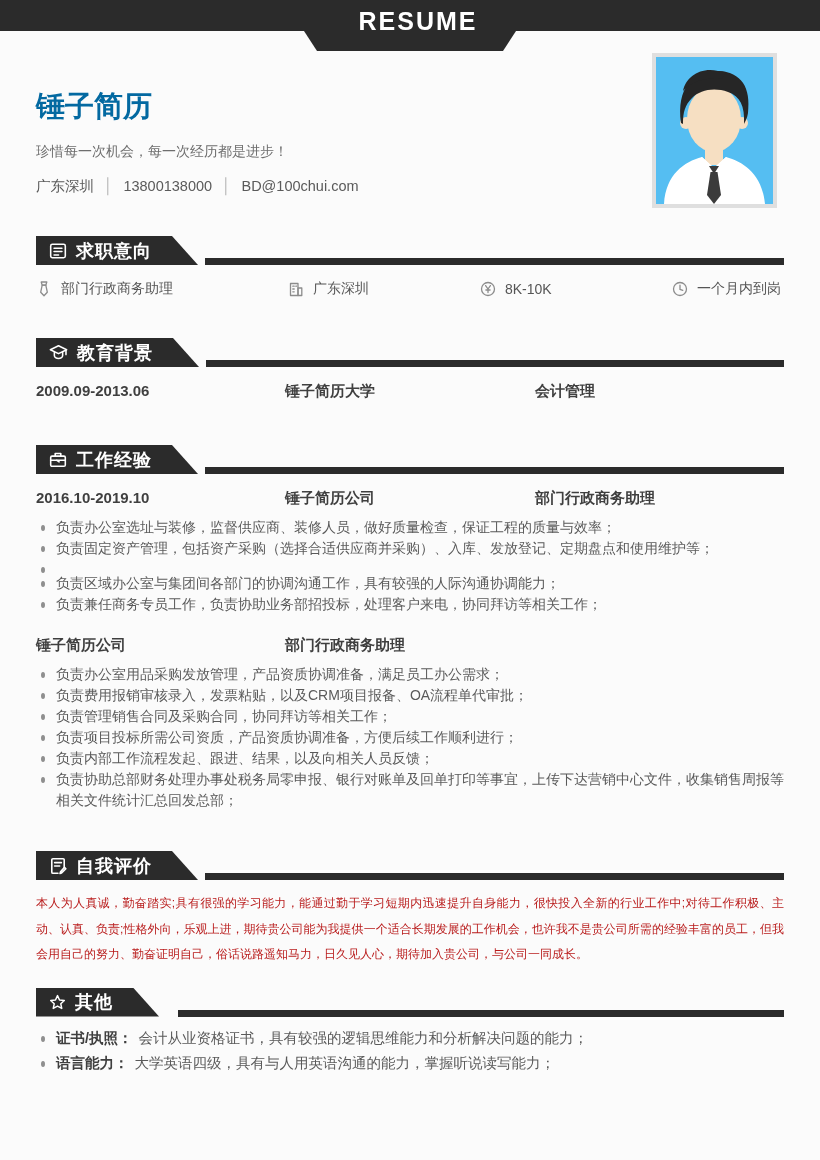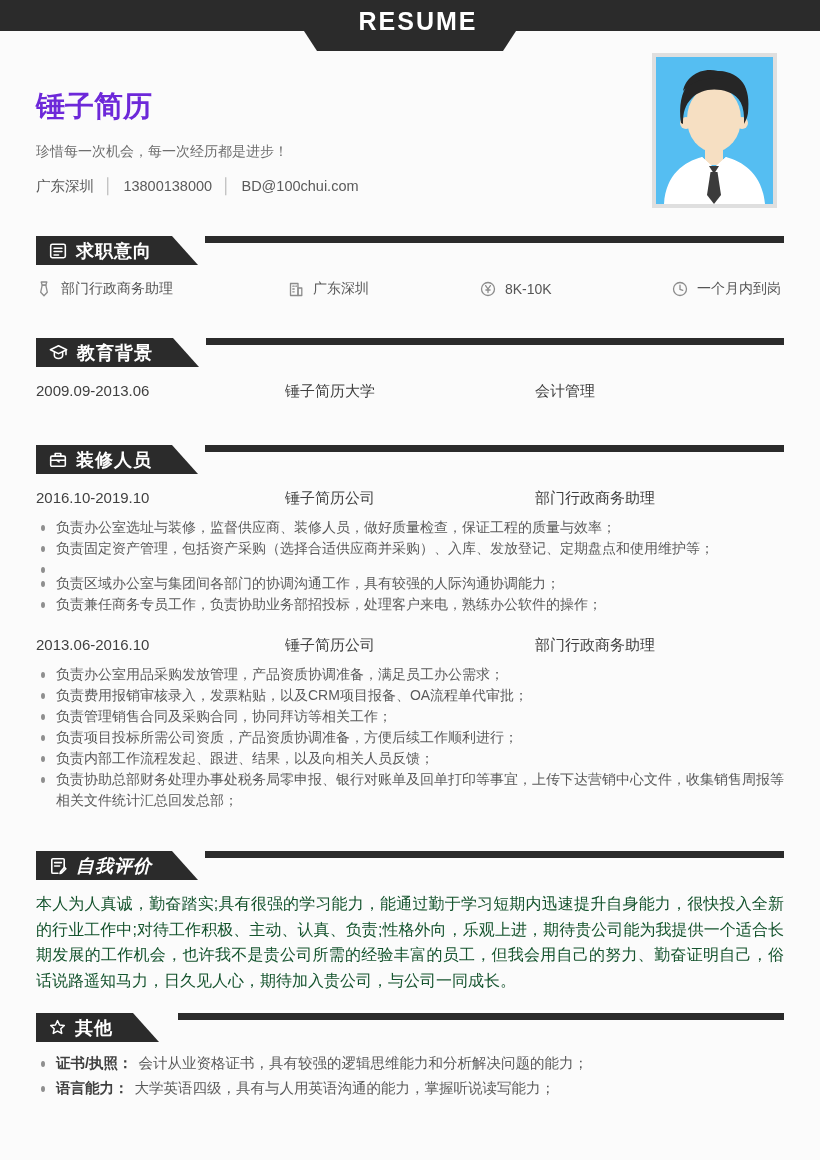--- a/index.html
+++ b/index.html
@@ -16,65 +16,65 @@
     background:#2b2b2b;
     clip-path:polygon(0 0,100% 0,calc(100% - 13px) 100%,13px 100%);
   }
   .banner-title {
     position:absolute; top:0; left:16px; right:0; height:44px; line-height:42px;
     text-align:center; color:#ffffff; font-size:25px; font-weight:600;
     letter-spacing:2px;
   }
   
   .content { padding:0 36px; }
-  .name { margin-top:37px; font-size:29px; font-weight:600; color:#6d28d9; line-height:36px; }
+  .name { margin-top:37px; font-size:29px; font-weight:600; color:#0369a1; line-height:36px; }
   .tagline { margin-top:17px; font-size:14px; color:#6e6e6e; line-height:20px; }
   .contact { margin-top:15px; font-size:14.5px; color:#5a5a5a; line-height:20px; display:flex; align-items:center; }
   .contact .sep { color:#b5b5b5; margin:0 10px; font-size:15px; }
   
   .photo {
     position:absolute; top:53px; right:43px; width:125px; height:155px;
     background:#ffffff; border:4px solid #dfdfdf;
   }
   .photo svg { display:block; }
   
-  .sec { display:flex; }
+  .sec { display:flex; align-items:flex-end; }
   .sec-label {
     display:flex; align-items:center; gap:9px; height:29px;
     background:#2b2b2b; color:#ffffff; padding:0 46px 0 13px;
     clip-path:polygon(0 0,calc(100% - 26px) 0,100% 100%,0 100%);
   }
   .sec-title { font-size:18px; font-weight:bold; letter-spacing:1px; }
   .sec-icon { display:flex; }
   .sec-rule { flex:1; height:7px; background:#2b2b2b; margin-left:7px; }
   
   .intent-row { margin-top:15px; display:grid; grid-template-columns:252px 192px 192px 1fr; }
   .intent-item { display:flex; align-items:center; gap:9px; font-size:14px; color:#555; }
   .intent-item svg { flex:none; }
   
-  .row3 { display:grid; grid-template-columns:249px 250px 1fr; font-size:15px; font-weight:normal; color:#3f3f3f; line-height:20px; }
+  .row3 { display:grid; grid-template-columns:249px 250px 1fr; font-size:15px; font-weight:bold; color:#3f3f3f; line-height:20px; }
   .edu-row { margin-top:14px; }
   .job-head { margin-top:14px; }
   .job-head2 { margin-top:20px; }
   
   .bullets { margin-top:9px; list-style:none; }
   .bullets li { display:flex; font-size:14px; color:#5a5a5a; line-height:21px; }
   .dot { flex:none; width:4px; height:6px; border-radius:50%; background:#8f8f8f; margin:8px 11px 0 5px; }
   
-  .para { margin-top:11px; font-size:16px; color:#14532d; line-height:25.5px; text-align:justify; }
+  .para { margin-top:11px; font-size:12px; color:#b91c1c; line-height:25.5px; text-align:justify; }
   
   .other-list { margin-top:9px; list-style:none; }
   .other-list li { display:flex; font-size:14.5px; color:#5a5a5a; line-height:25px; }
   .other-list .dot { margin-top:10px; }
   .olabel { font-weight:bold; color:#3f3f3f; margin-right:6px; white-space:nowrap; }
   
   .mt-intent { margin-top:40px; }
   .mt-edu { margin-top:40px; }
   .mt-exp { margin-top:44px; }
-  .mt-self { margin-top:40px;font-style:italic; }
+  .mt-self { margin-top:40px; }
   .mt-other { margin-top:20px;gap:12px; }
   svg.ico { stroke:#8c8c8c; fill:none; stroke-width:1.3; stroke-linecap:round; stroke-linejoin:round; }
   svg.wico { stroke:#ffffff; fill:none; stroke-width:1.4; stroke-linecap:round; stroke-linejoin:round; }
 </style>
 </head>
 <body>
 
 <div class="banner">
   <div class="banner-bar"></div>
   <div class="banner-tab"></div>
@@ -186,21 +186,21 @@
   <div class="sec mt-exp">
     <div class="sec-label">
       <span class="sec-icon">
         <svg class="wico" width="18" height="17" viewBox="0 0 16 15">
           <rect x="1.5" y="4.5" width="13" height="9" rx="1.2"></rect>
           <path d="M5.5,4.5 L5.5,2.2 L10.5,2.2 L10.5,4.5"></path>
           <line x1="1.5" y1="8.2" x2="14.5" y2="8.2"></line>
           <line x1="7" y1="8.2" x2="9" y2="9.6"></line>
         </svg>
       </span>
-      <span class="sec-title">装修人员</span>
+      <span class="sec-title">工作经验</span>
     </div>
     <div class="sec-rule"></div>
   </div>
 
   <div class="row3 job-head">
     <span>2016.10-2019.10</span>
     <span>锤子简历公司</span>
     <span>部门行政商务助理</span>
   </div>
   <ul class="bullets">
@@ -214,26 +214,25 @@
       </li>
     <li>
         <span class="dot"></span>
       </li>
     <li>
         <span class="dot"></span>
         <span>负责区域办公室与集团间各部门的协调沟通工作，具有较强的人际沟通协调能力；</span>
       </li>
     <li>
         <span class="dot"></span>
-        <span>负责兼任商务专员工作，负责协助业务部招投标，处理客户来电，熟练办公软件的操作；</span>
+        <span>负责兼任商务专员工作，负责协助业务部招投标，处理客户来电，协同拜访等相关工作；</span>
       </li>
   </ul>
 
   <div class="row3 job-head2">
-    <span>2013.06-2016.10</span>
     <span>锤子简历公司</span>
     <span>部门行政商务助理</span>
   </div>
   <ul class="bullets">
     <li>
         <span class="dot"></span>
         <span>负责办公室用品采购发放管理，产品资质协调准备，满足员工办公需求；</span>
       </li>
     <li>
         <span class="dot"></span>

